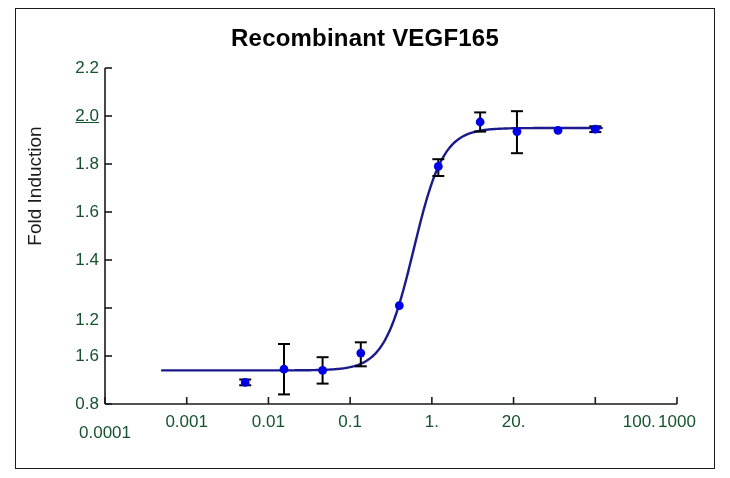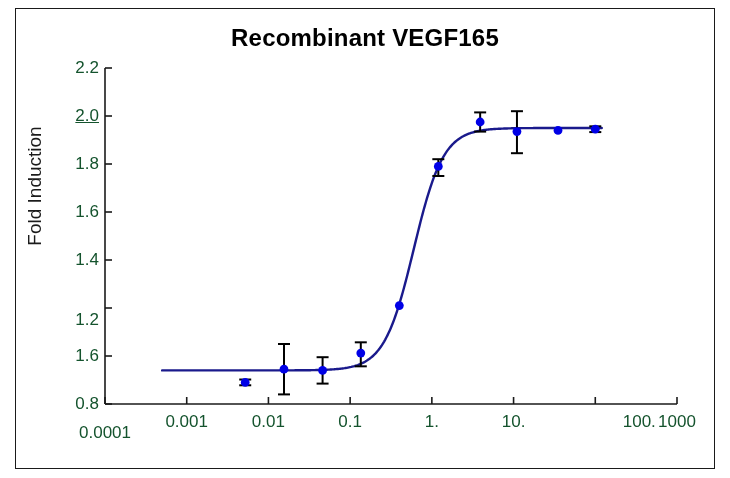--- a/index.html
+++ b/index.html
@@ -102,21 +102,21 @@
   <div class="tick-label ytick-label" style="left:55px; top:212px; width:44px;">1.6</div>
   <div class="tick-label ytick-label" style="left:55px; top:164px; width:44px;">1.8</div>
   <div class="tick-label ytick-label" style="left:55px; top:116px; width:44px;text-decoration:underline;">2.0</div>
   <div class="tick-label ytick-label" style="left:55px; top:68px; width:44px;">2.2</div>
 
   <div class="tick-label xtick-label" style="left:105px; top:412px;margin-top:11px;">0.0001</div>
   <div class="tick-label xtick-label" style="left:186.7px; top:412px;text-align:right;">0.001</div>
   <div class="tick-label xtick-label" style="left:268.4px; top:412px;">0.01</div>
   <div class="tick-label xtick-label" style="left:350.1px; top:412px;">0.1</div>
   <div class="tick-label xtick-label" style="left:431.9px; top:412px;">1.</div>
-  <div class="tick-label xtick-label" style="left:513.6px; top:412px;">10.</div>
+  <div class="tick-label xtick-label" style="left:513.6px; top:412px;">20.</div>
   <div class="tick-label xtick-label" style="left:595.3px; top:412px;margin-left:44px;">100.</div>
   <div class="tick-label xtick-label" style="left:677px; top:412px;">1000</div>
 
   <svg id="plot-svg" width="730" height="478">
     <g id="axis-lines">
       <line x1="105" y1="404" x2="677" y2="404" stroke="#1a1a1a" stroke-width="1.6"></line>
       <line x1="105" y1="404" x2="105" y2="68" stroke="#1a1a1a" stroke-width="1.6"></line>
     </g>
     <g id="x-ticks">
         <line x1="105" y1="404" x2="105" y2="397" stroke="#1a1a1a" stroke-width="1.6"></line>

